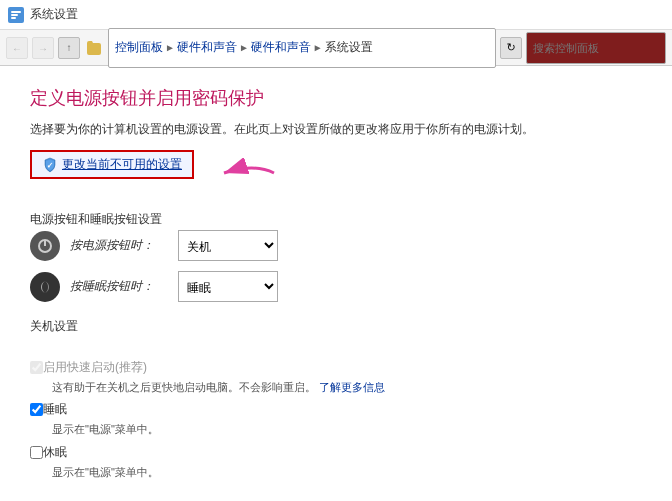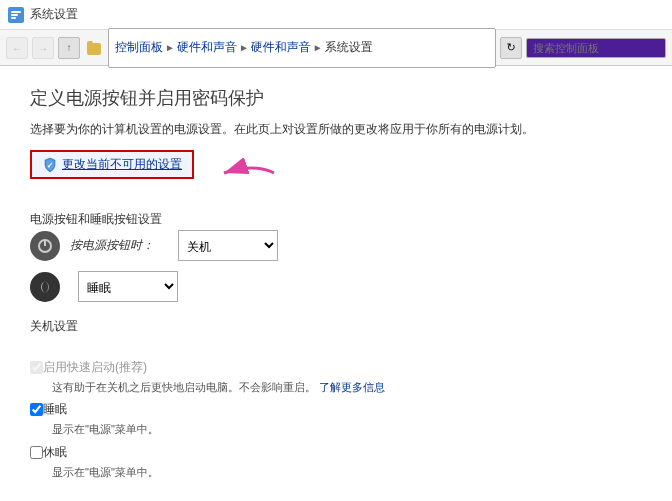--- a/index.html
+++ b/index.html
@@ -85,41 +85,41 @@
       border-radius: 2px;
       display: flex;
       align-items: center;
       justify-content: center;
       cursor: pointer;
       font-size: 11px;
     }
 
     .search-box {
       width: 140px;
-      height: 20px;
+      height: 32px;
       border: 1px solid #aaa;
       border-radius: 2px;
       padding: 0 6px;
       font-size: 11px;
       color: #999;
-      background: #4c1d95;
+      background: #7f1d1d;
     }
 
     
     .main-content {
       background: #fff;
       margin: 0;
       padding: 20px 30px 20px 30px;
       height: calc(501px - 66px);
       overflow-y: auto;
     }
 
     .page-title {
       font-size: 18px;
-      color: #404040;
+      color: #be185d;
       font-weight: normal;
       margin-bottom: 10px;
     }
 
     .description {
       font-size: 12px;
       color: #333;
       margin-bottom: 12px;
       line-height: 1.5;
     }
@@ -318,20 +318,21 @@
     </select>
   </div>
 
   <div class="setting-row">
     <div class="power-icon-circle" style="background:#333;">
       <svg width="18" height="18" viewBox="0 0 18 18">
         <path d="M9 3 Q5 5 5 9 Q5 13 9 15 Q6 13 6 9 Q6 5 9 3Z" fill="#aaa"></path>
         <path d="M9 3 Q13 5 13 9 Q13 13 9 15 Q12 13 12 9 Q12 5 9 3Z" fill="#888"></path>
       </svg>
     </div>
+    <div class="setting-label">按睡眠按钮时：</div>
     <select class="setting-select">
       <option>睡眠</option>
       <option>关机</option>
       <option>不执行任何操作</option>
     </select>
   </div>
 
   <div class="shutdown-section">
     <div class="shutdown-title">关机设置</div>
 

